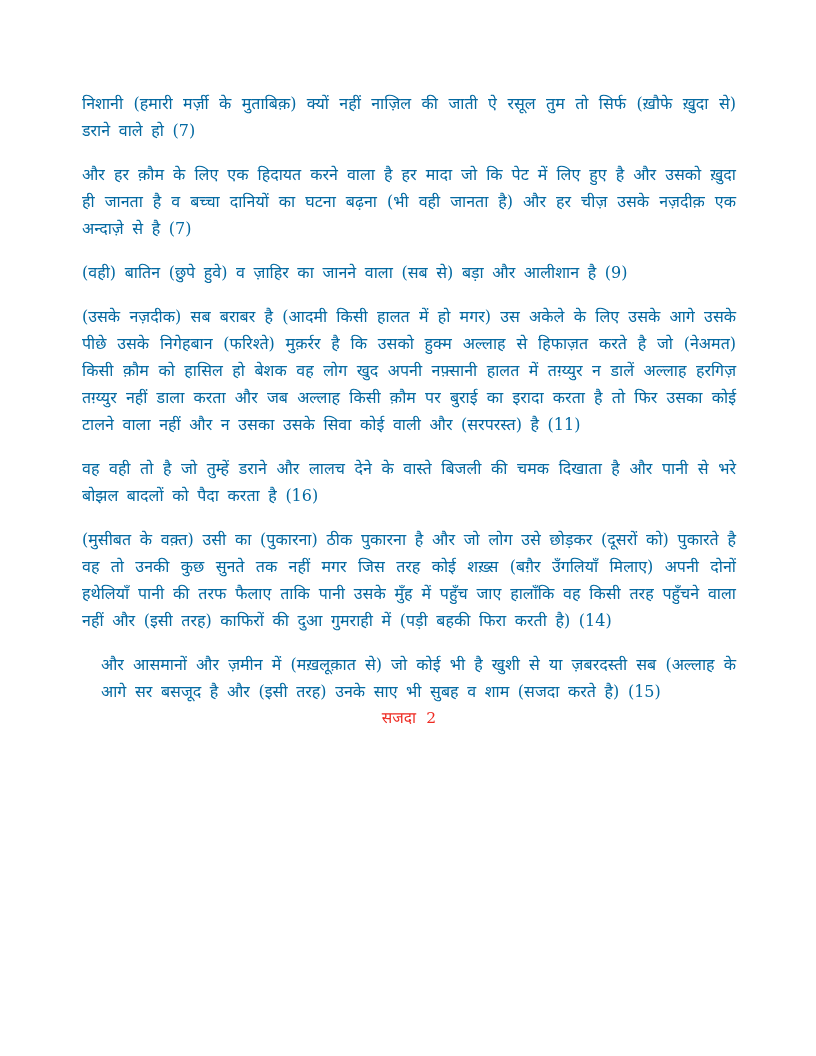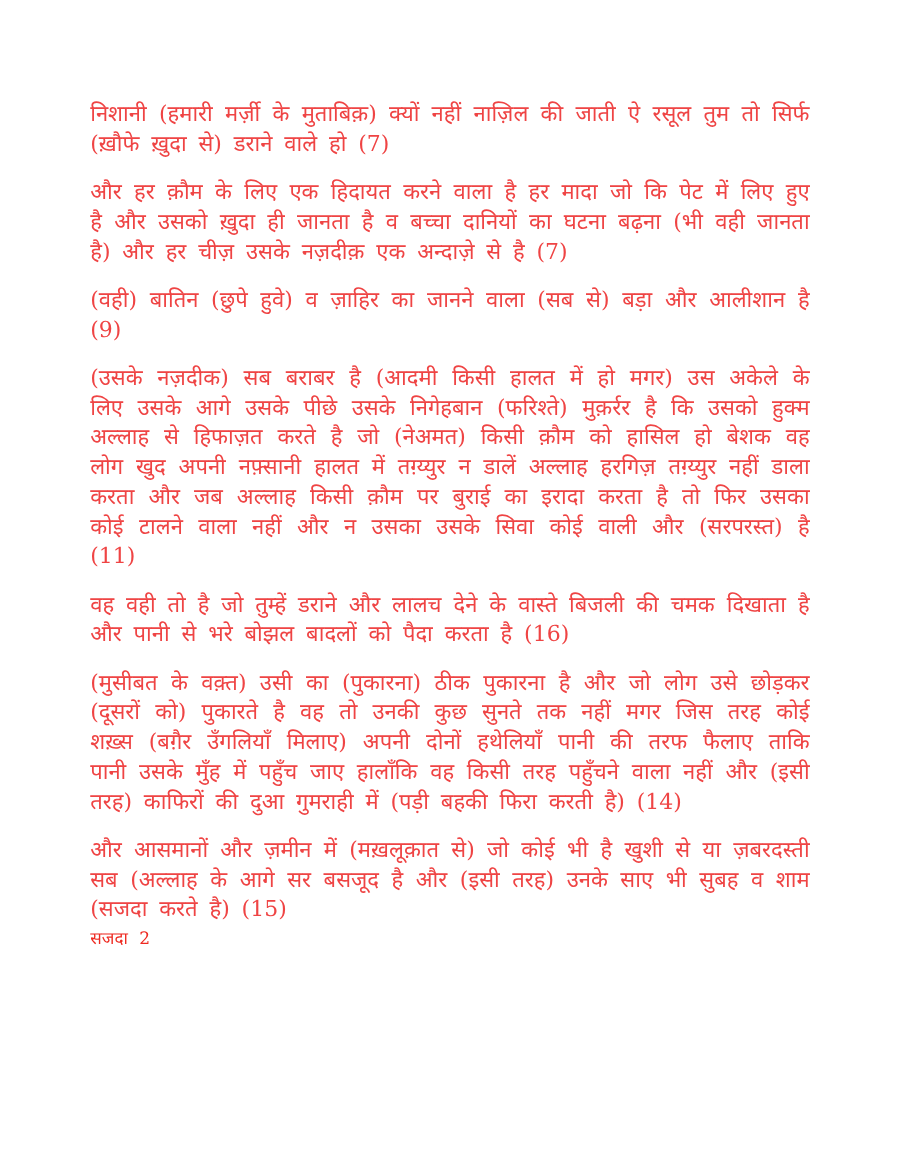--- a/index.html
+++ b/index.html
@@ -17,36 +17,37 @@
   }
   .content {
     position: absolute;
     left: 82px;
     top: 90px;
     width: 654px;
   }
   p.verse {
     margin: 0 0 17px 0;
     padding: 0;
-    font-size: 20px;
+    font-size: 16px;
     line-height: 27px;
-    color: #ef4444;
+    color: #0369a1;
     text-align: justify;
     word-spacing: 0.22em;
   }
   p.verse:last-of-type {
     margin-bottom: 0;
+    margin-left: 19px;
   }
   .footer-note {
     margin-top: 0;
     font-size: 15.5px;
     line-height: 27px;
     color: #ee2a21;
     word-spacing: 0.35em;
-    text-align: left;
+    text-align: center;
   }
 </style>
 </head>
 <body>
 
 <div class="page">
   <div class="content">
     <p class="verse">निशानी (हमारी मर्ज़ी के मुताबिक़) क्यों नहीं नाज़िल की जाती ऐ रसूल तुम तो सिर्फ (ख़ौफे ख़ुदा से) डराने वाले हो (7)</p>
     <p class="verse">और हर क़ौम के लिए एक हिदायत करने वाला है हर मादा जो कि पेट में लिए हुए है और उसको ख़ुदा ही जानता है व बच्चा दानियों का घटना बढ़ना (भी वही जानता है) और हर चीज़ उसके नज़दीक़ एक अन्दाज़े से है (7)</p>
     <p class="verse">(वही) बातिन (छुपे हुवे) व ज़ाहिर का जानने वाला (सब से) बड़ा और आलीशान है (9)</p>

